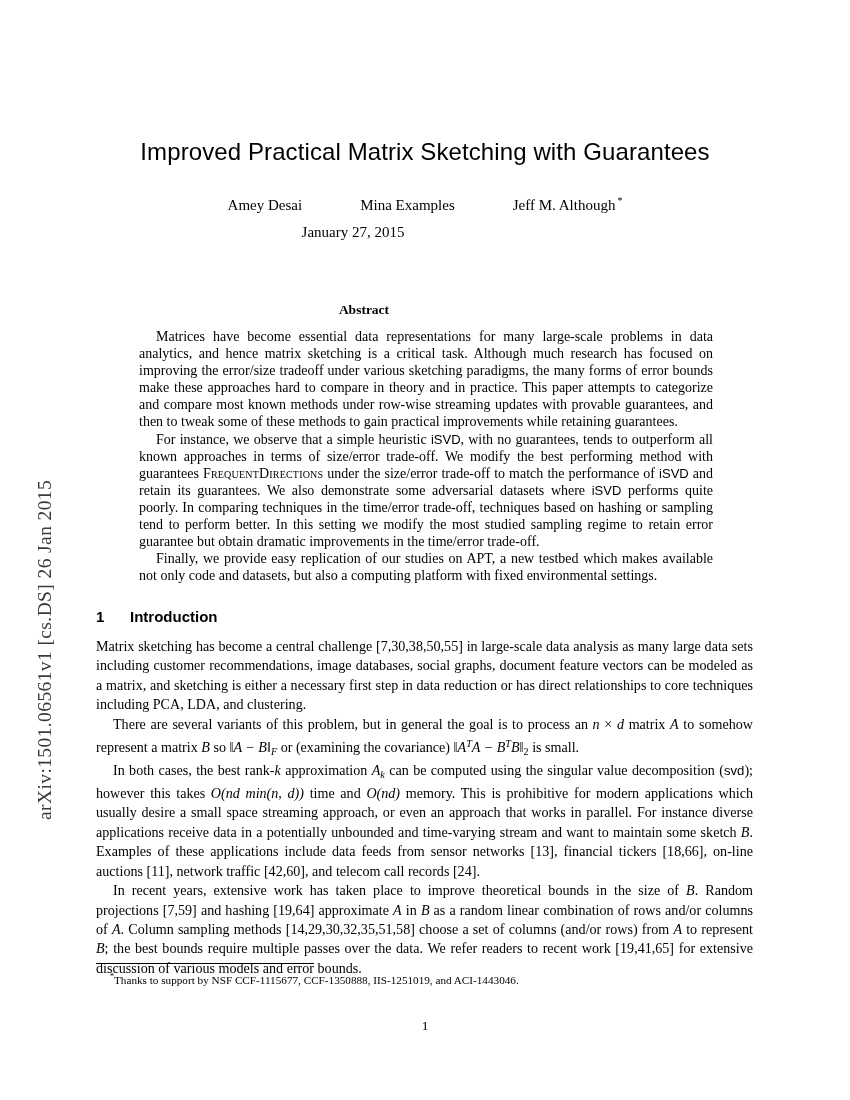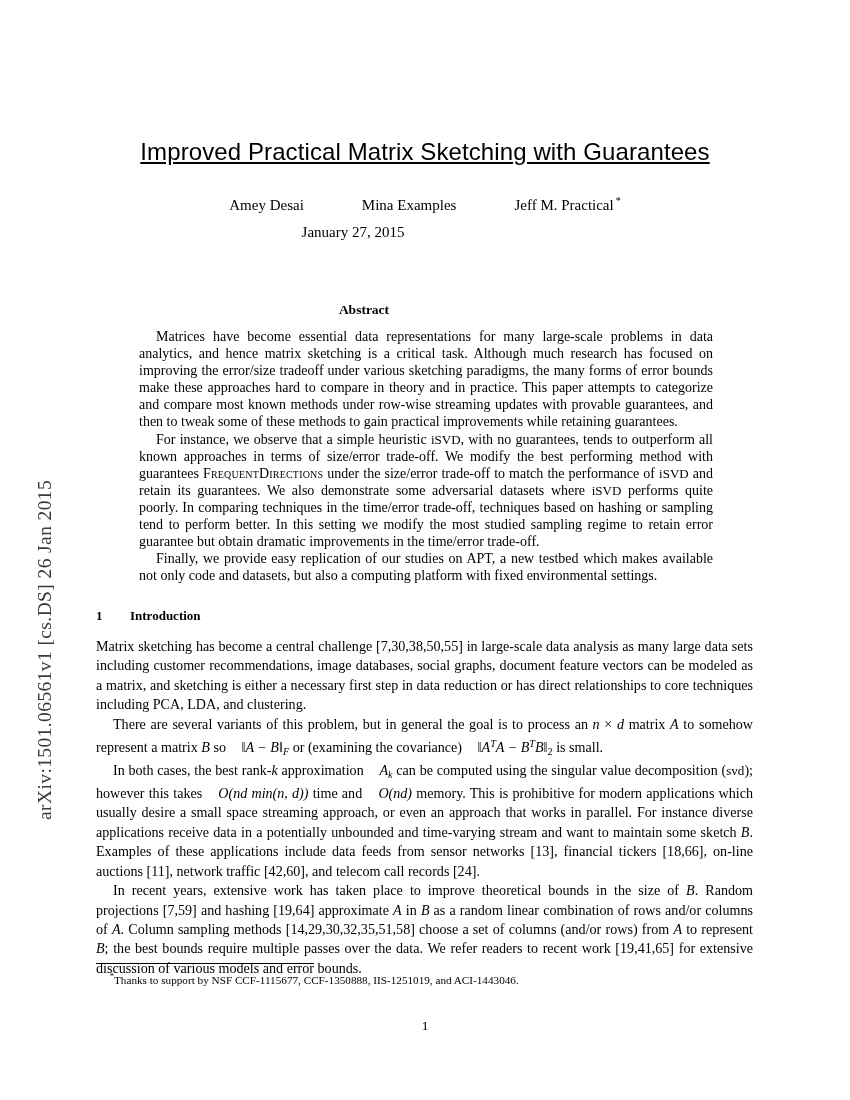--- a/index.html
+++ b/index.html
@@ -39,21 +39,20 @@
     position: absolute;
     left: 0;
     top: 138px;
     width: 850px;
     text-align: center;
     font-family: "Liberation Sans", "DejaVu Sans", sans-serif;
     font-size: 24px;
     font-weight: 400;
     letter-spacing: 0.1px;
     color: #000;
-    text-decoration: underline;
   }
   .authors {
     position: absolute;
     left: 0;
     top: 187px;
     width: 850px;
     text-align: center;
     font-size: 15px;
   }
   .authors .author {
@@ -98,22 +97,22 @@
   .abstract-body p {
     margin: 0;
     text-indent: 17px;
   }
 
   
   .section-heading {
     position: absolute;
     left: 96px;
     top: 608px;
-    font-family: Liberation Serif, serif;
-    font-size: 13px;
+    font-family: Liberation Sans, sans-serif;
+    font-size: 15px;
     font-weight: bold;
   }
   .section-heading .secnum {
     display: inline-block;
     width: 34px;
   }
 
   
   .body-text {
     position: absolute;
@@ -164,51 +163,51 @@
     font-size: 13.5px;
   }
 
   
   .sc {
     font-variant: small-caps;
     letter-spacing: 0.2px;
     margin-top: 25px;
   }
   .ss {
-    font-family: Liberation Serif, serif;
+    font-family: Liberation Sans, sans-serif;
     font-size: 0.93em;
   }
   .mi {
     font-family: "Liberation Serif", "DejaVu Serif", serif;
     font-style: italic;
   }
   .mn {
     font-family: "Liberation Serif", "DejaVu Serif", serif;
   }
-  .nobr { white-space: nowrap; margin-left: 12px; }
+  .nobr { white-space: nowrap; }
   sub.mathsub {
     font-size: 0.72em;
     vertical-align: -0.28em;
   }
   sup.mathsup {
     font-size: 0.72em;
     vertical-align: 0.45em;
   }
 </style>
 </head>
 <body>
 
 <div class="page">
 
   <div class="arxiv-stamp">arXiv:1501.06561v1  [cs.DS]  26 Jan 2015</div>
 
   <div class="title">Improved Practical Matrix Sketching with Guarantees</div>
 
   <div class="authors">
-    <span class="author"><span>Amey Desai</span></span><span class="author"><span>Mina Examples</span></span><span class="author"><span>Jeff M. Practical</span><sup>*</sup></span>
+    <span class="author"><span>Amey Desai</span></span><span class="author"><span>Mina Examples</span></span><span class="author"><span>Jeff M. Although</span><sup>*</sup></span>
   </div>
 
   <div class="date">January 27, 2015</div>
 
   <div class="abstract-heading">Abstract</div>
   <div class="abstract-body">
     <p><span>Matrices have become essential data representations for many large-scale problems in data analytics, and hence matrix sketching is a critical task. Although much research has focused on improving the error/size tradeoff under various sketching paradigms, the many forms of error bounds make these approaches hard to compare in theory and in practice. This paper attempts to categorize and compare most known methods under row-wise streaming updates with provable guarantees, and then to tweak some of these methods to gain practical improvements while retaining guarantees.</span></p>
     <p><span>For instance, we observe that a simple heuristic </span><span class="ss">iSVD</span><span>, with no guarantees, tends to outperform all known approaches in terms of size/error trade-off. We modify the best performing method with guarantees </span><span class="sc">FrequentDirections</span><span> under the size/error trade-off to match the performance of </span><span class="ss">iSVD</span><span> and retain its guarantees. We also demonstrate some adversarial datasets where </span><span class="ss">iSVD</span><span> performs quite poorly. In comparing techniques in the time/error trade-off, techniques based on hashing or sampling tend to perform better. In this setting we modify the most studied sampling regime to retain error guarantee but obtain dramatic improvements in the time/error trade-off.</span></p>
     <p><span>Finally, we provide easy replication of our studies on APT, a new testbed which makes available not only code and datasets, but also a computing platform with fixed environmental settings.</span></p>
   </div>

